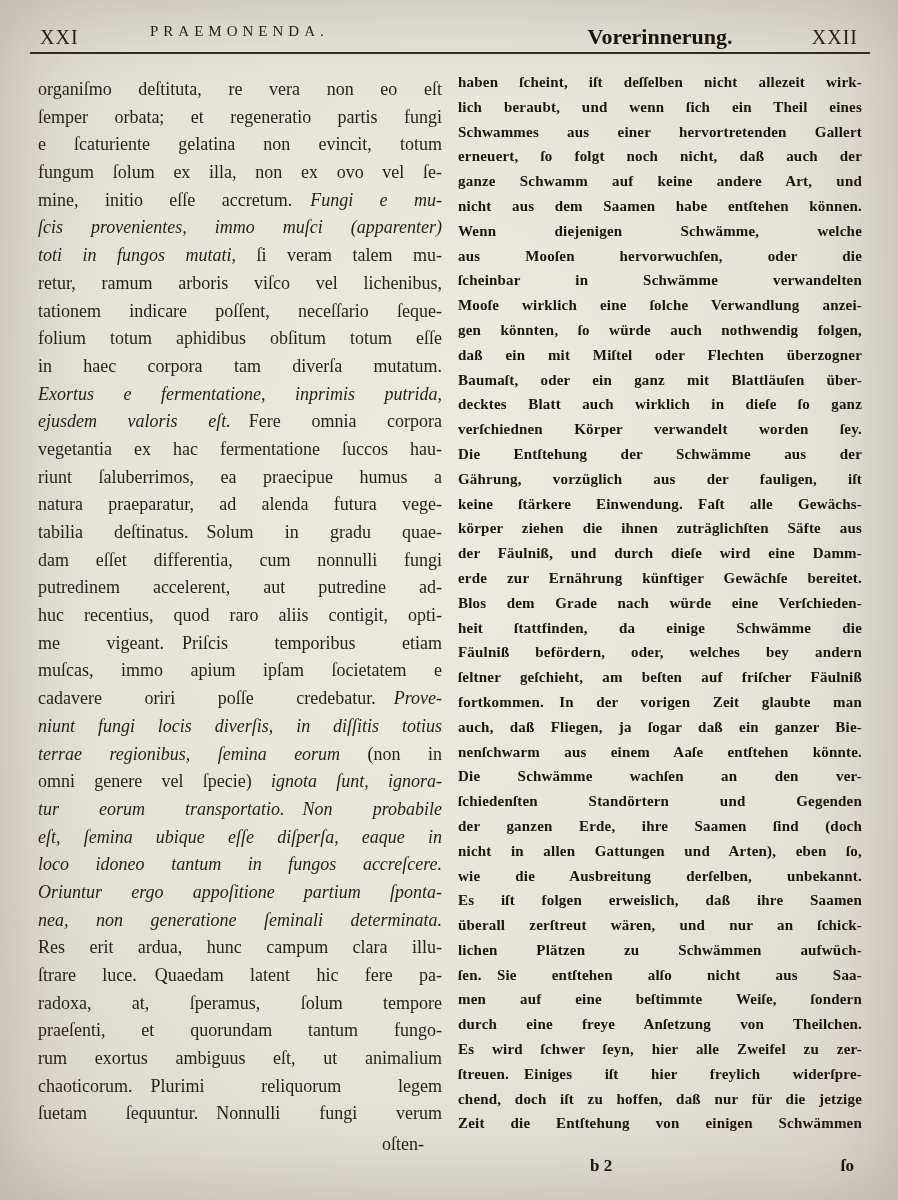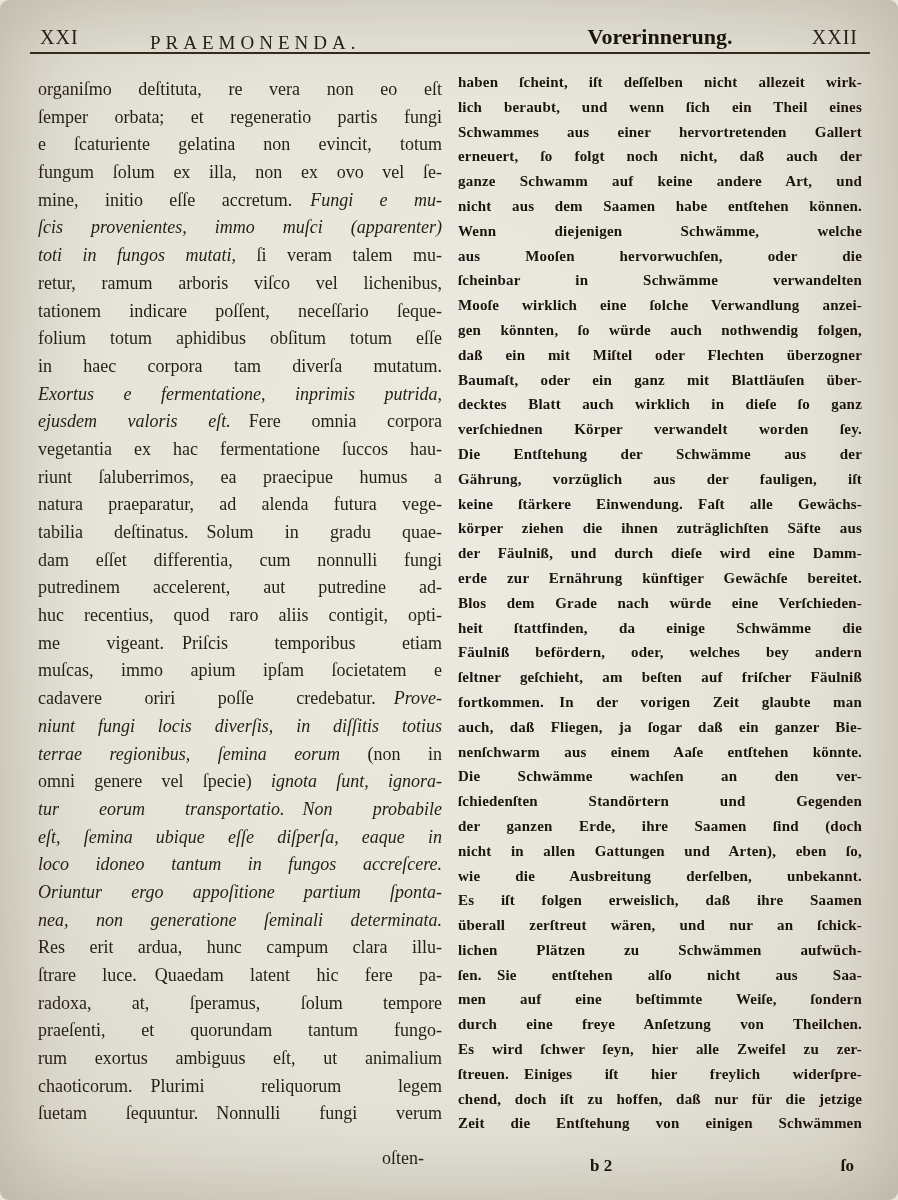--- a/index.html
+++ b/index.html
@@ -11,29 +11,28 @@
   html,body{width:898px;height:1200px;}
   body{
     font-family:"Liberation Serif","DejaVu Serif",serif;
     background:var(--paper);
   }
   .page{
     position:relative;width:898px;height:1200px;overflow:hidden;
     background:radial-gradient(ellipse at 50% 42%, #edeae2 0%, #e6e3d9 55%, #d9d5c8 100%);
     box-shadow:inset 0 0 90px rgba(90,78,55,0.28);
     color:var(--ink);
-    border-radius:9px;
   }
   
   .hdr-num{position:absolute;top:26px;font-size:20px;letter-spacing:1px;color:var(--ink);}
   .hdr-num.left{left:40px;}
   .hdr-num.right{right:40px;}
   .hdr-title-left{
-    position:absolute;top:32px;left:150px;width:180px;text-align:left;
-    font-size:19px;letter-spacing:5px;color:var(--ink);
+    position:absolute;top:23px;left:150px;width:180px;text-align:left;
+    font-size:15px;letter-spacing:5px;color:var(--ink);
   }
   .hdr-title-right{
     position:absolute;top:24px;left:555px;width:210px;text-align:center;
     font-size:22px;font-weight:bold;color:var(--ink-dark);
   }
   .hdr-rule{
     position:absolute;top:52px;left:30px;right:28px;height:2px;
     background:#352b1d;border:none;
   }
   
@@ -48,21 +47,21 @@
   .left-col .tline{
     font-size:18px;line-height:27.7px;height:27.7px;color:var(--ink);
   }
   .right-col .tline{
     font-size:15px;line-height:24.8px;height:24.8px;
     font-weight:bold;letter-spacing:0.2px;color:var(--ink-dark);
   }
   .it{font-style:italic;}
   .catchword-left{
     font-size:18px;line-height:28px;text-align:right;padding-right:18px;
-    margin-top:16px;color:var(--ink);
+    margin-top:2px;color:var(--ink);
   }
   .rfoot{position:relative;height:26px;margin-top:20px;
     font-size:17px;font-weight:bold;color:var(--ink-dark);}
   .sig{position:absolute;left:132px;}
   .rcatch{position:absolute;right:8px;}
 </style>
 </head>
 <body>
 
 <div class="page">

